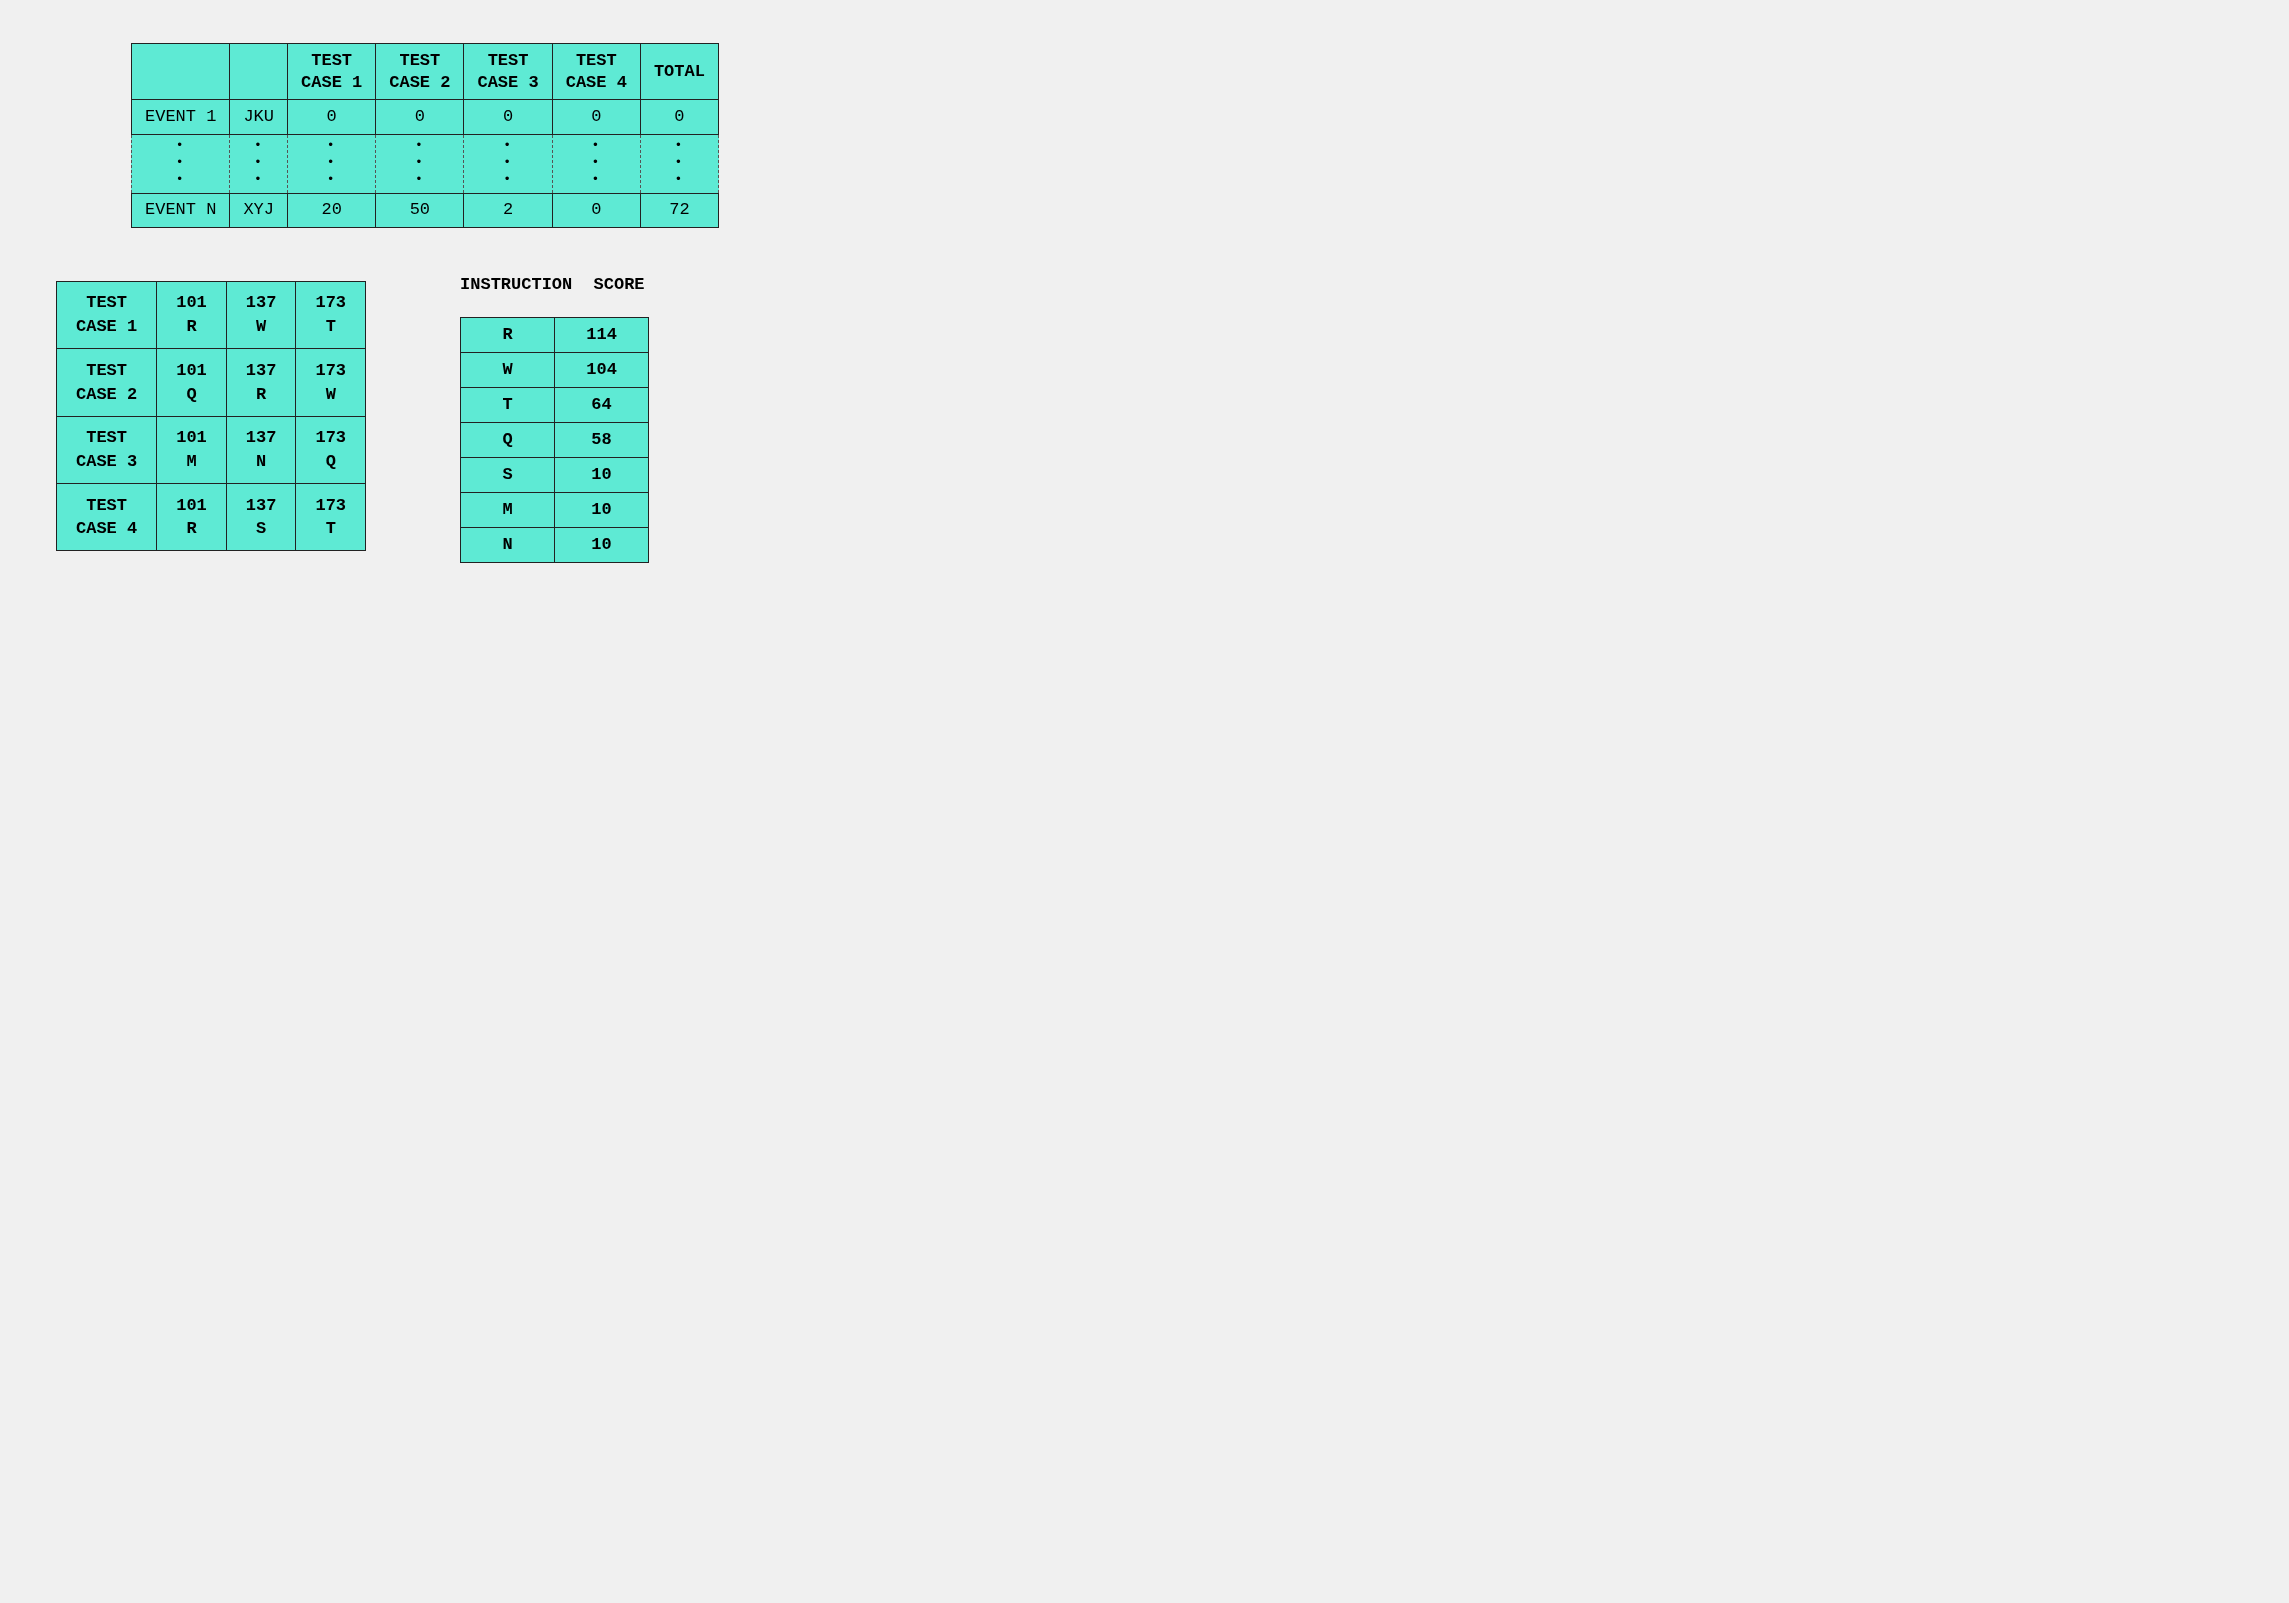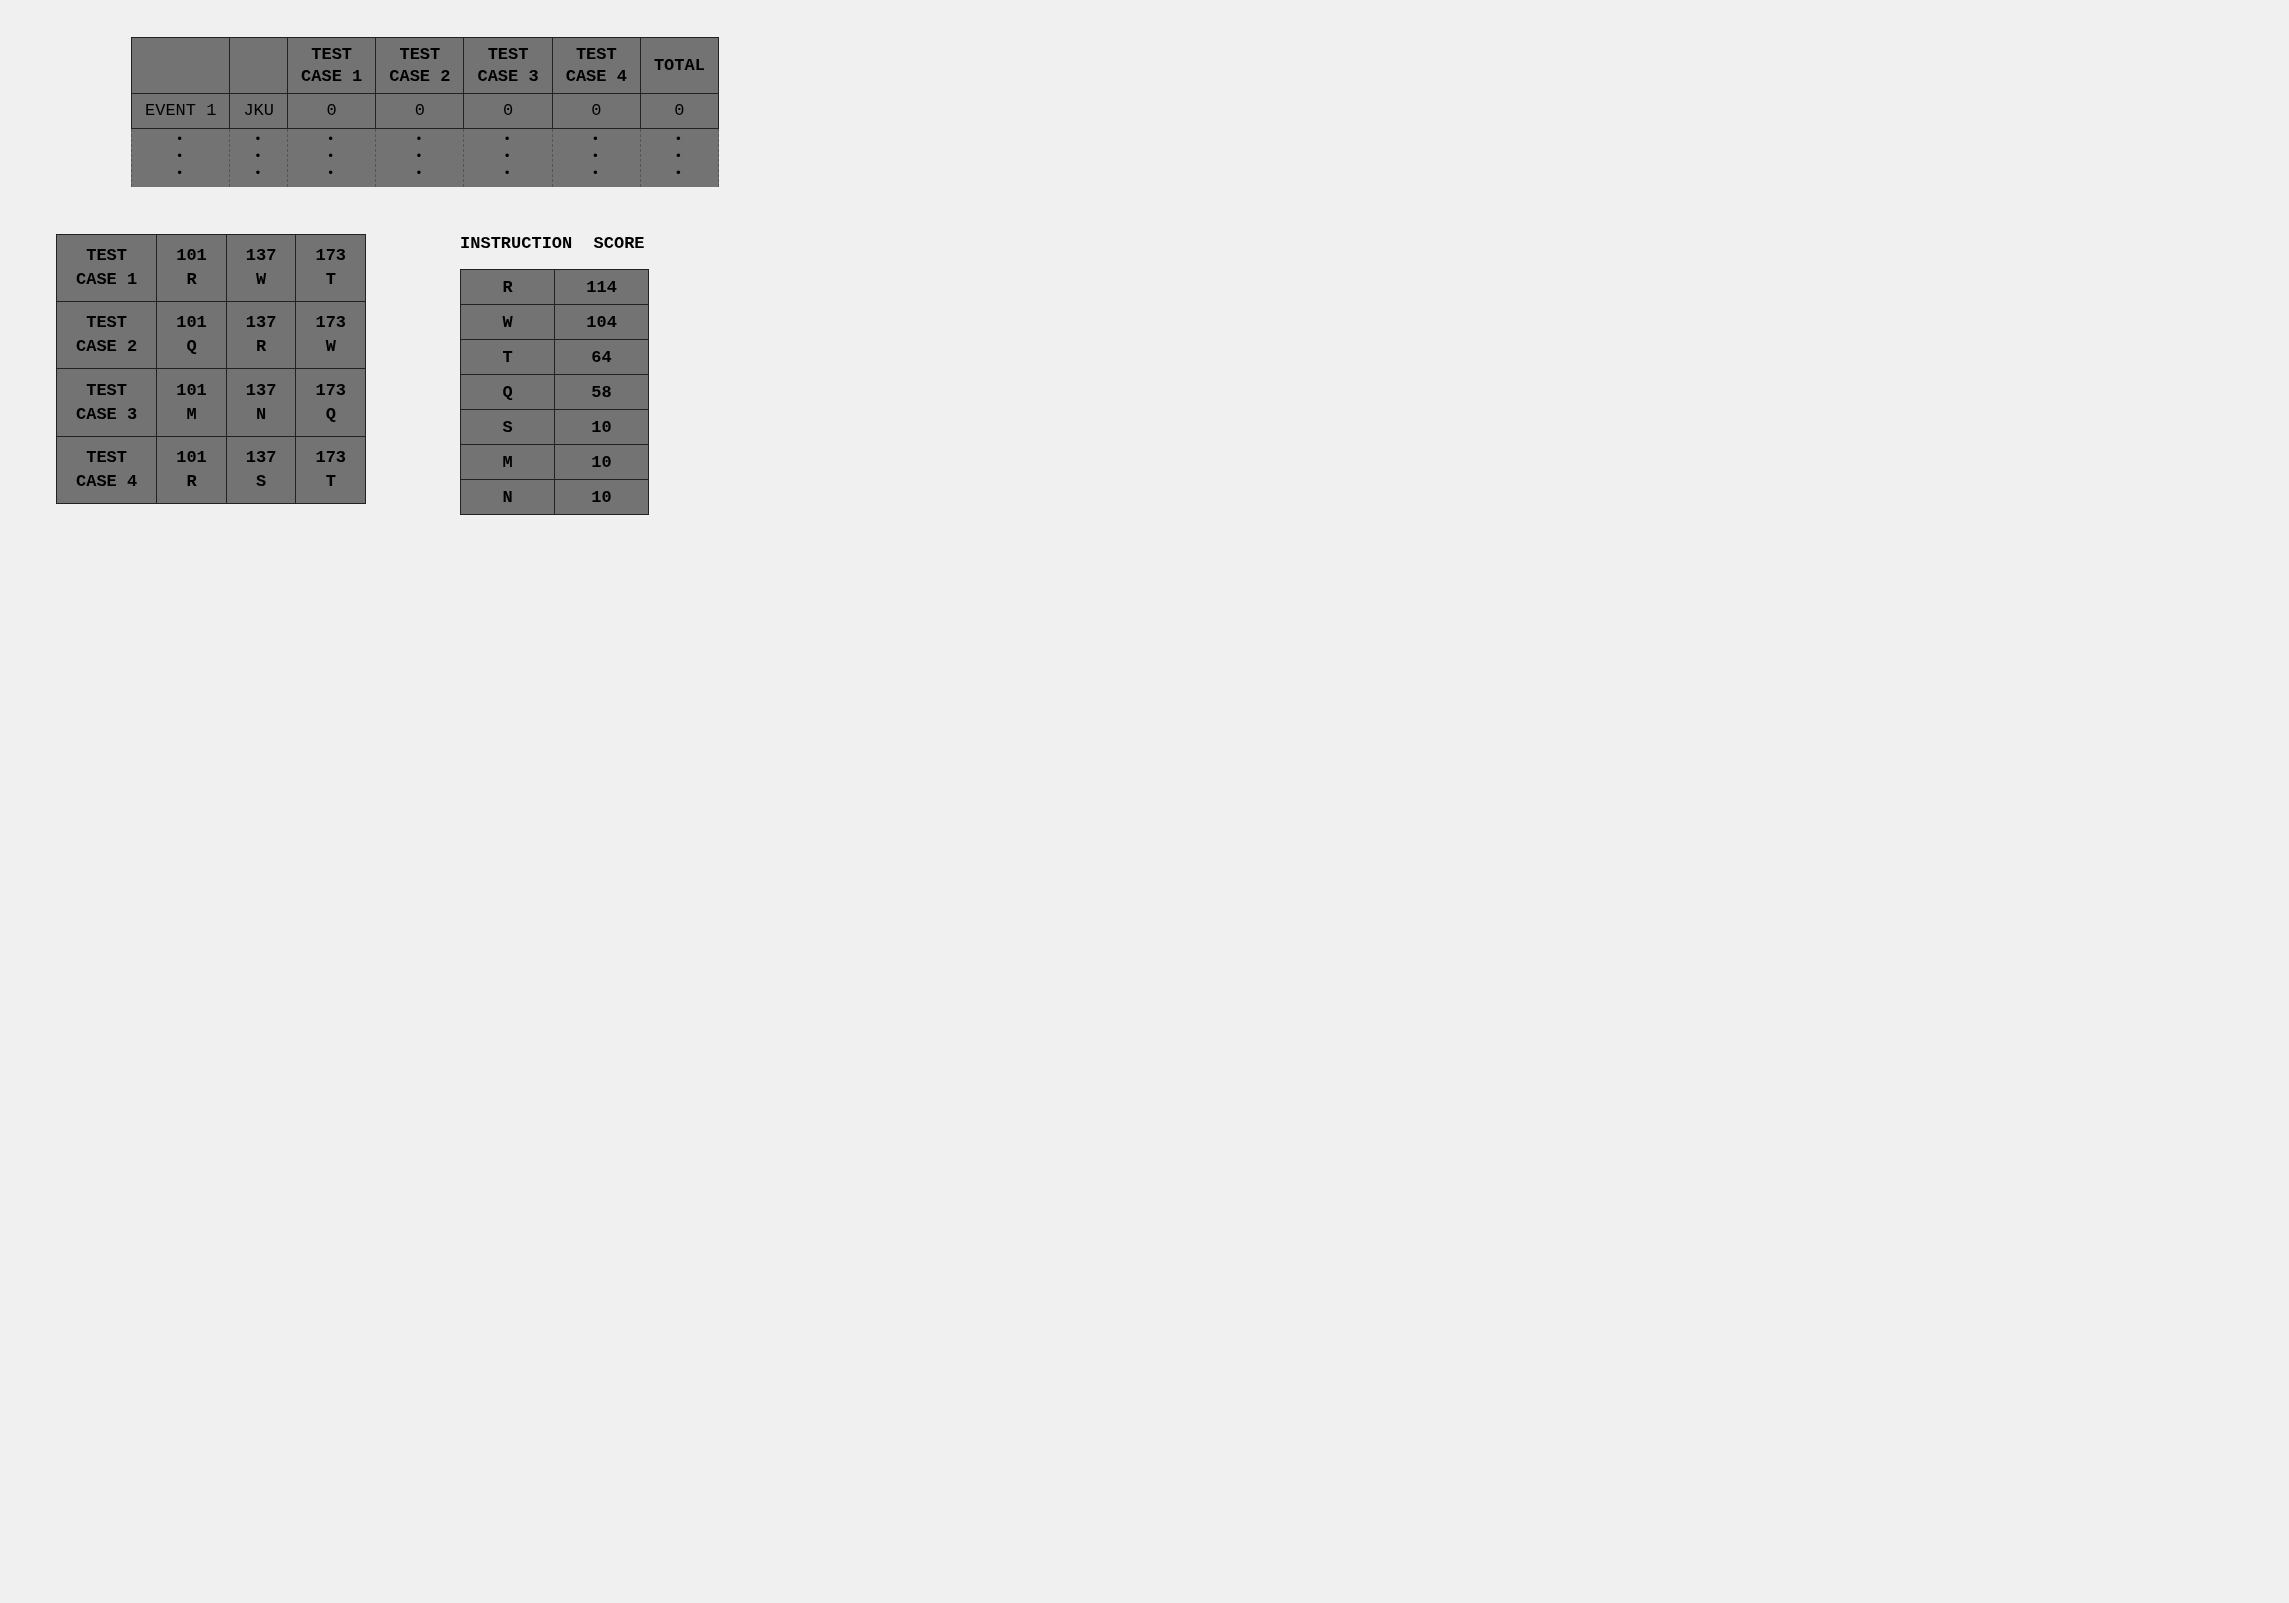--- a/index.html
+++ b/index.html
@@ -14,21 +14,22 @@
     }
 
     
     .top-table-wrapper {
       margin-bottom: 47px;
       margin-left: 75px;
     }
 
     table {
       border-collapse: collapse;
-      background: #737373;
+      background: #5eead4;
+      margin-top: 6px;
     }
 
     .top-table th, .top-table td {
       border: 1.9px solid #222;
       text-align: center;
       font-size: 17px;
       font-weight: normal;
       padding: 5.6px 13px;
       font-family: 'Courier New', Courier, monospace;
       line-height: 1.3;
@@ -145,20 +146,29 @@
 
       <tr class="dots-row">
         <td>•<br>•<br>•</td>
         <td>•<br>•<br>•</td>
         <td>•<br>•<br>•</td>
         <td>•<br>•<br>•</td>
         <td>•<br>•<br>•</td>
         <td>•<br>•<br>•</td>
         <td>•<br>•<br>•</td>
       </tr>
+      <tr>
+        <td>EVENT N</td>
+        <td>XYJ</td>
+        <td>20</td>
+        <td>50</td>
+        <td>2</td>
+        <td>0</td>
+        <td>72</td>
+      </tr>
     </tbody>
   </table>
 </div>
 
 <div class="bottom-section">
 
   <div>
     <table class="bottom-left-table">
       <tbody>
         <tr>

